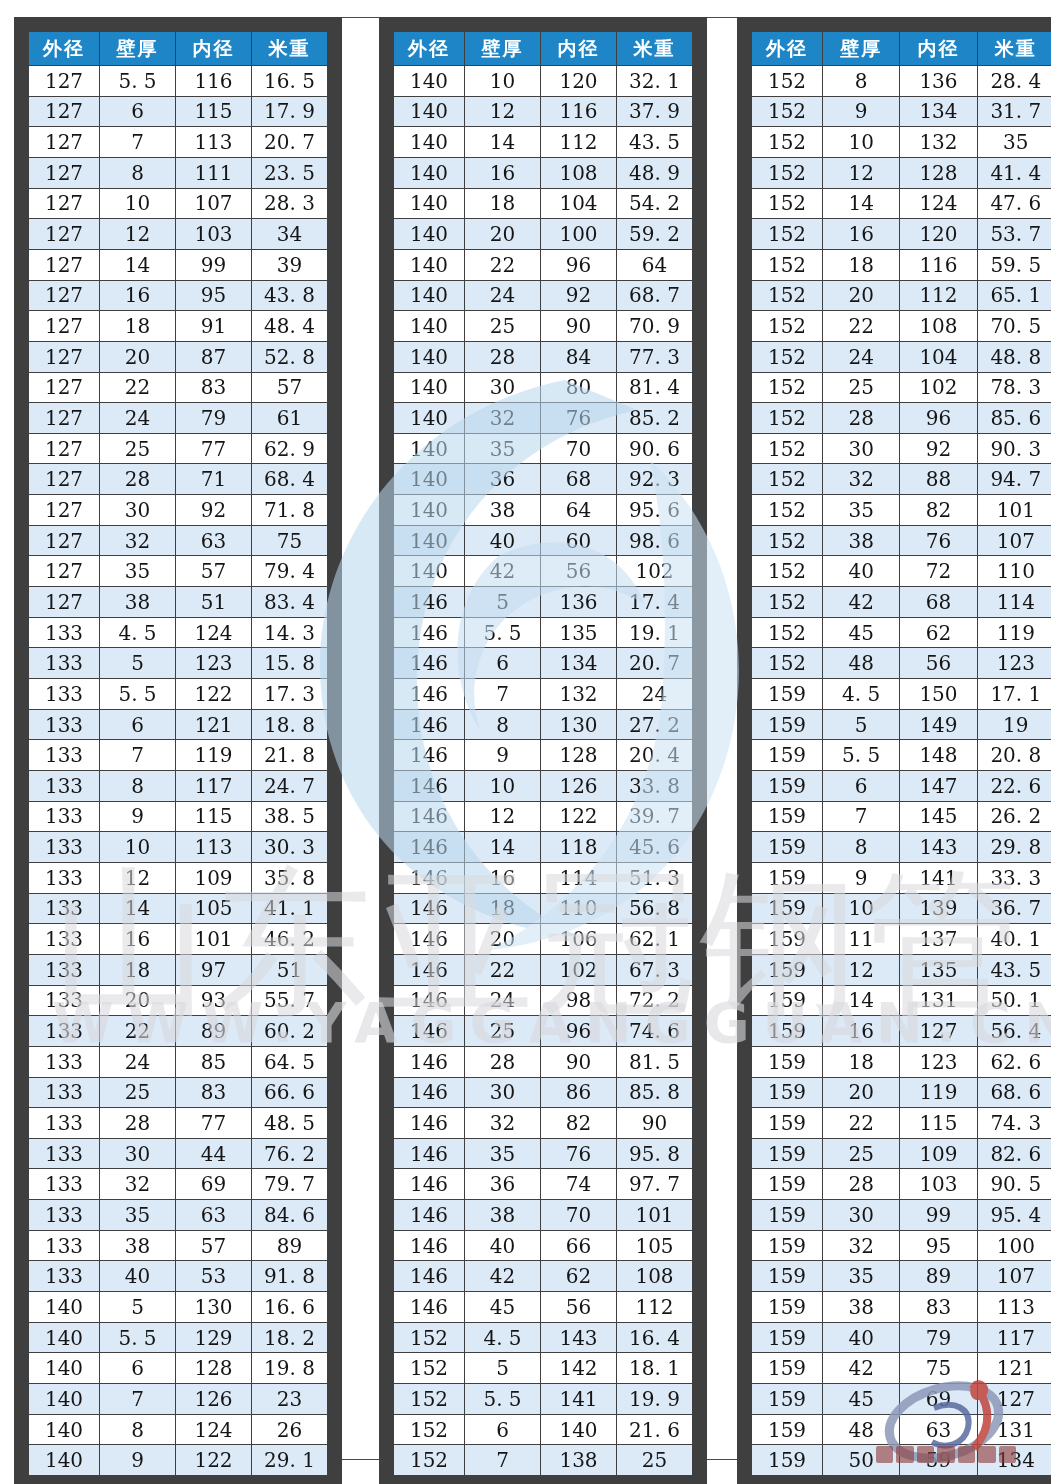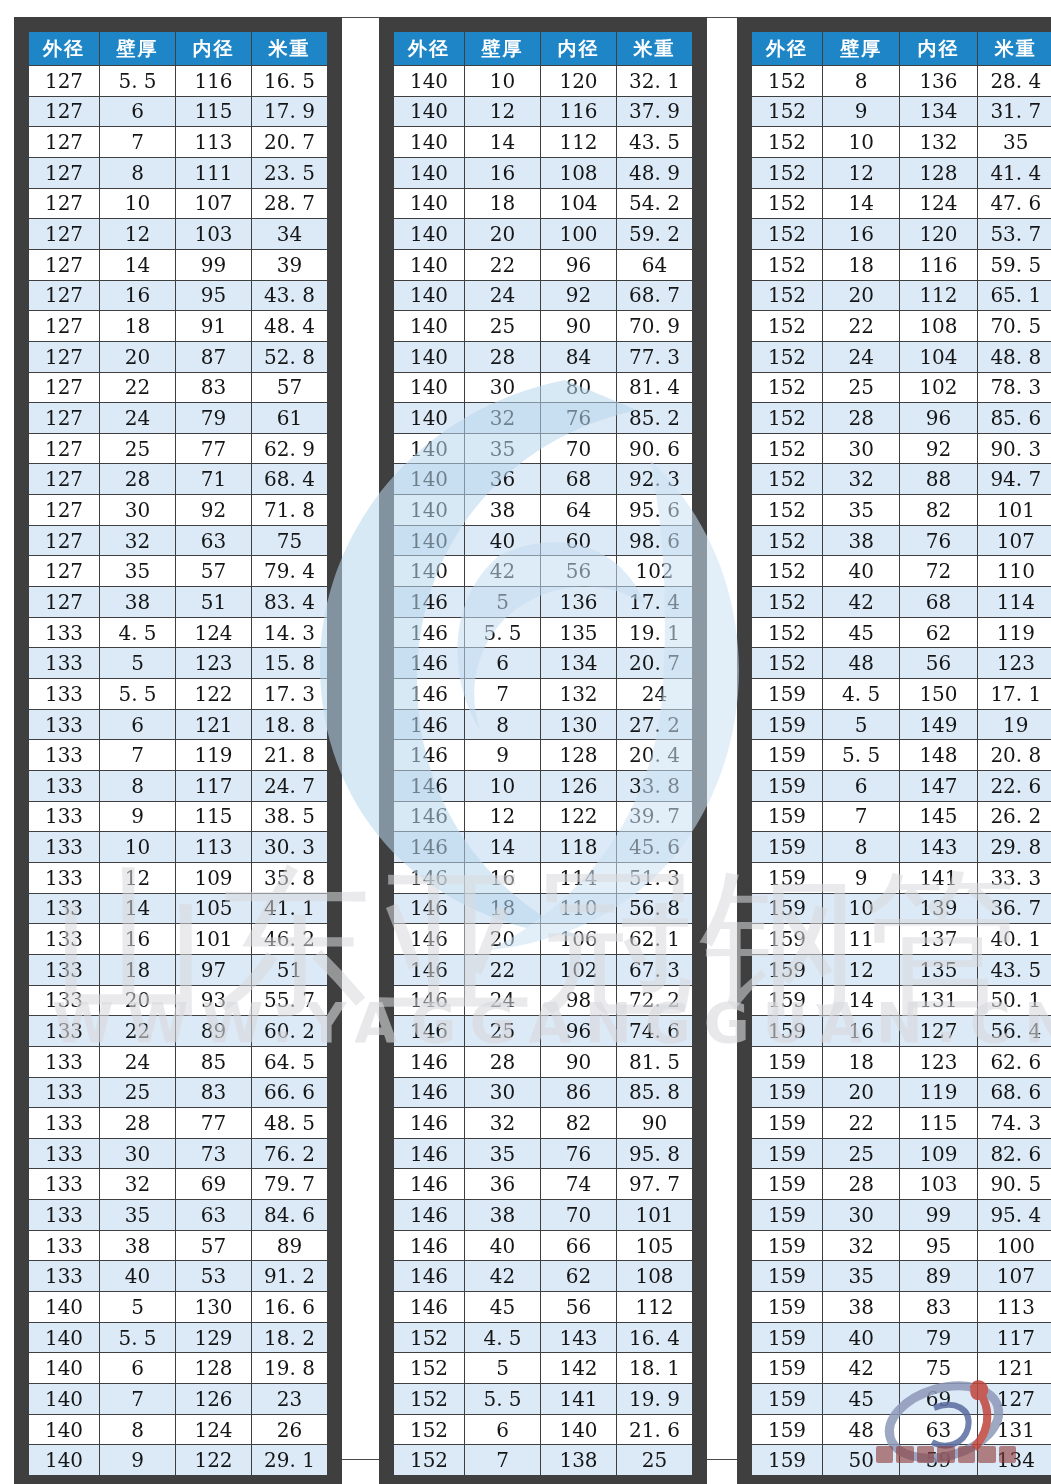--- a/index.html
+++ b/index.html
@@ -77,21 +77,21 @@
     <div class="td">7</div>
     <div class="td">113</div>
     <div class="td">20. 7</div>
     <div class="td alt">127</div>
     <div class="td alt">8</div>
     <div class="td alt">111</div>
     <div class="td alt">23. 5</div>
     <div class="td">127</div>
     <div class="td">10</div>
     <div class="td">107</div>
-    <div class="td">28. 7</div>
+    <div class="td">28. 3</div>
     <div class="td alt">127</div>
     <div class="td alt">12</div>
     <div class="td alt">103</div>
     <div class="td alt">34</div>
     <div class="td">127</div>
     <div class="td">14</div>
     <div class="td">99</div>
     <div class="td">39</div>
     <div class="td alt">127</div>
     <div class="td alt">16</div>
@@ -200,38 +200,38 @@
     <div class="td alt">133</div>
     <div class="td alt">25</div>
     <div class="td alt">83</div>
     <div class="td alt">66. 6</div>
     <div class="td">133</div>
     <div class="td">28</div>
     <div class="td">77</div>
     <div class="td">48. 5</div>
     <div class="td alt">133</div>
     <div class="td alt">30</div>
-    <div class="td alt">73</div>
+    <div class="td alt">44</div>
     <div class="td alt">76. 2</div>
     <div class="td">133</div>
     <div class="td">32</div>
     <div class="td">69</div>
     <div class="td">79. 7</div>
     <div class="td alt">133</div>
     <div class="td alt">35</div>
     <div class="td alt">63</div>
     <div class="td alt">84. 6</div>
     <div class="td">133</div>
     <div class="td">38</div>
     <div class="td">57</div>
     <div class="td">89</div>
     <div class="td alt">133</div>
     <div class="td alt">40</div>
     <div class="td alt">53</div>
-    <div class="td alt">91. 2</div>
+    <div class="td alt">91. 8</div>
     <div class="td">140</div>
     <div class="td">5</div>
     <div class="td">130</div>
     <div class="td">16. 6</div>
     <div class="td alt">140</div>
     <div class="td alt">5. 5</div>
     <div class="td alt">129</div>
     <div class="td alt">18. 2</div>
     <div class="td">140</div>
     <div class="td">6</div>

